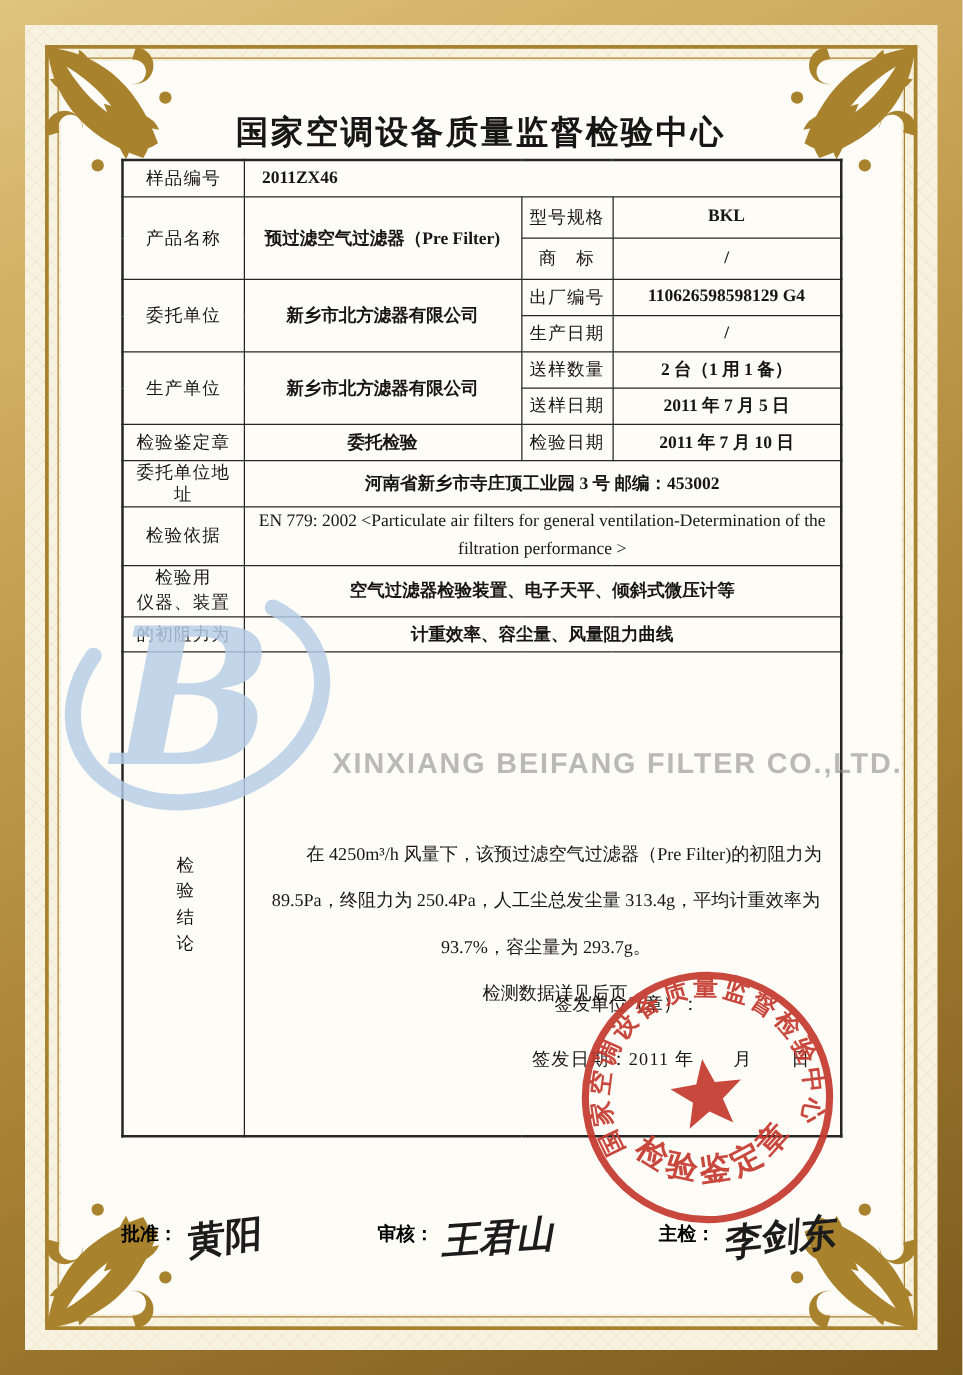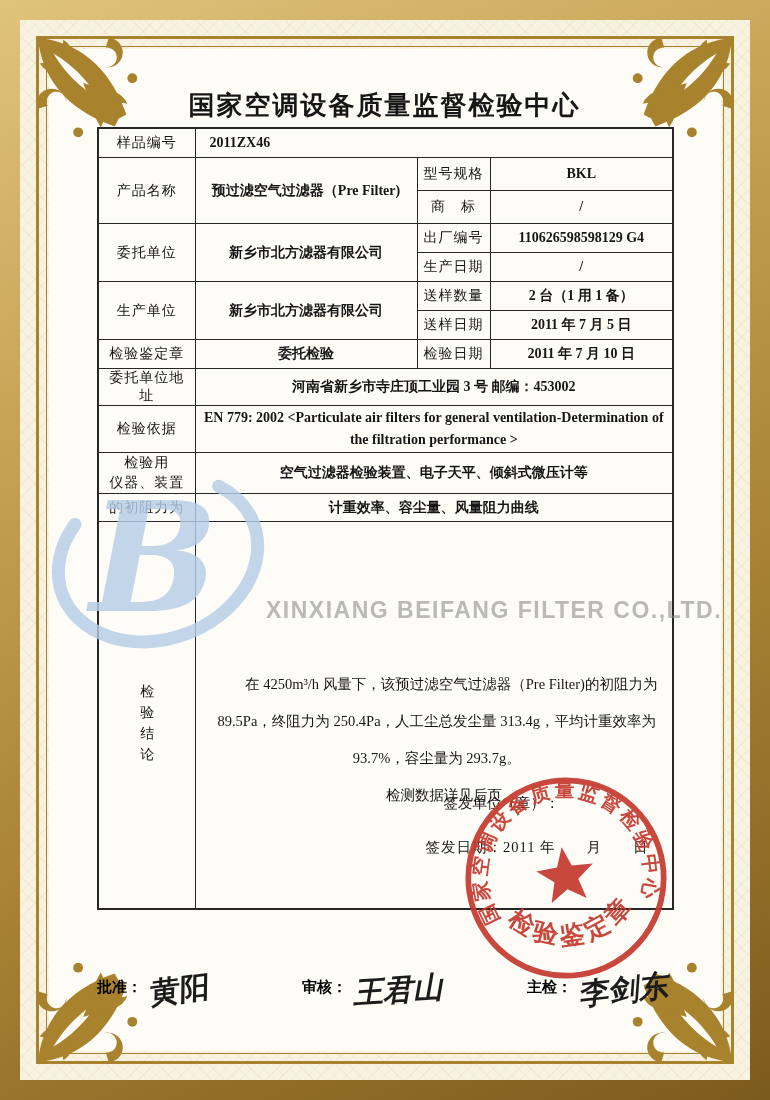--- a/index.html
+++ b/index.html
@@ -26,21 +26,21 @@
   .org-name{font-size:26px;font-weight:bold;text-align:center;letter-spacing:2px;margin:0;}
   .report-title{font-size:31px;font-weight:bold;text-align:center;letter-spacing:.85em;text-indent:.85em;margin:6px 0 0;}
   .report-line{display:flex;justify-content:space-between;align-items:flex-end;border-bottom:2px solid #2a2a2a;padding-bottom:3px;margin-top:9px;font-size:15px;font-weight:bold;}
 
   table.main{width:100%;border-collapse:collapse;table-layout:fixed;margin-top:4px;background:transparent;border:2px solid #262626;}
   table.main td{border:1.6px solid #262626;font-size:14px;text-align:center;vertical-align:middle;padding:0 4px;overflow:visible;}
   td.lbl{letter-spacing:1px;}
   td.val{font-weight:600;}
   .h30{height:28px;} .h34{height:32px;} .h31{height:28px;} .h48{height:46px;} .h42{height:40px;} .h29{height:27px;}
   .small-lbl{font-size:13.5px;letter-spacing:0;margin-left:40px;}
-  .basis-val{font-size:13.5px;line-height:1.55;font-weight:700;}
+  .basis-val{font-size:13.5px;line-height:1.55;font-weight:400;}
   .two-line{line-height:1.4;}
 
   
   td.concl-lbl{writing-mode:vertical-rl;text-orientation:upright;letter-spacing:1.5em;font-size:15px;padding:0;height:378px;}
   td.concl-cell{position:relative;text-align:left;vertical-align:top;padding:0;}
   .concl-text{padding:50px 6px 0 12px;font-size:14.5px;line-height:2.55;}
   .concl-text p{margin:0;text-indent:2em;}
   .issue-unit{position:absolute;left:248px;top:272px;font-size:14.5px;white-space:nowrap;}
   .issue-date{position:absolute;left:230px;top:316px;font-size:14.5px;letter-spacing:1px;white-space:nowrap;}
 

